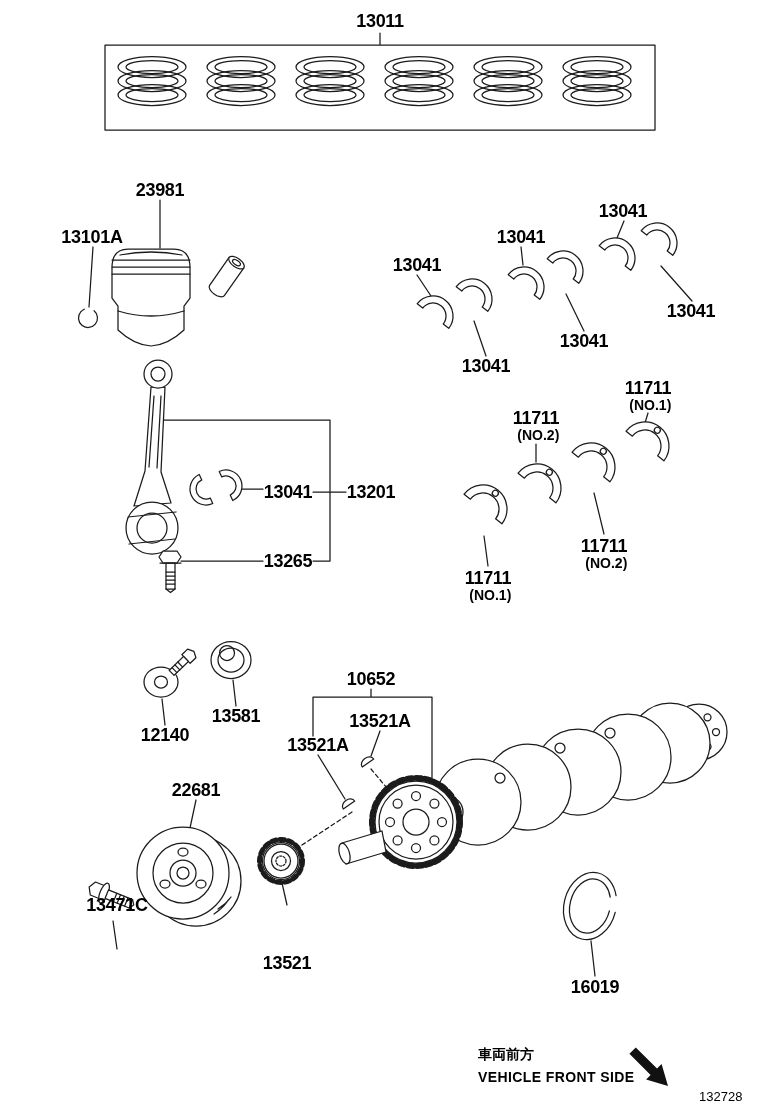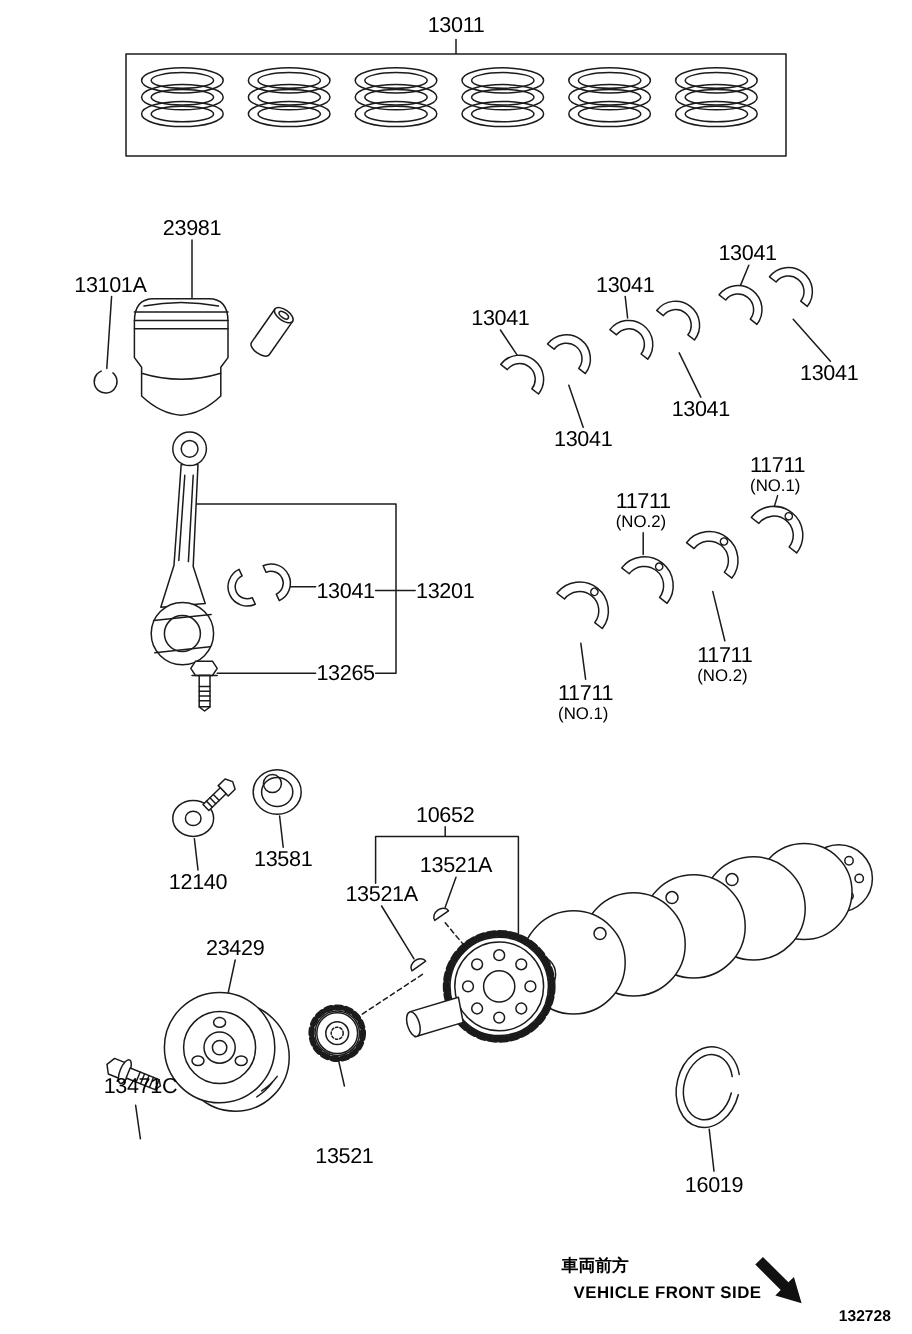--- a/index.html
+++ b/index.html
@@ -2,26 +2,26 @@
 <html><head>
 <meta charset="utf-8">
 <style>
   *{margin:0;padding:0;box-sizing:border-box}
   html,body{width:760px;height:1112px}
   body{background:#fff;font-family:"Liberation Sans",sans-serif;position:relative;overflow:hidden;color:#000}
   .canvas{position:absolute;inset:0;width:760px;height:1112px}
   svg{position:absolute;left:0;top:0}
   .lbl{
     position:absolute;transform:translate(-50%,-50%);
-    font-weight:normal;font-size:18px;line-height:1.0;letter-spacing:-0.3px;
-    white-space:nowrap;text-align:left;
+    font-weight:bold;font-size:18px;line-height:1.0;letter-spacing:-0.3px;
+    white-space:nowrap;text-align:right;
   }
   .lbl .sub{display:block;font-size:14px;letter-spacing:0;margin-top:1px}
   .note{position:absolute;font-size:14px;font-weight:bold;white-space:nowrap}
-  .code{position:absolute;font-size:13px;font-weight:bold;white-space:nowrap}
+  .code{position:absolute;font-size:13px;font-weight:normal;white-space:nowrap}
 </style>
 </head>
 <body>
 
 <div class="canvas">
 
 <svg width="760" height="1112" viewBox="0 0 760 1112">
   <defs>
     <path id="shell-s" d="M -20,0 A 20,20 0 0 1 20,0 L 13,0 A 13,13 0 0 0 -13,0 Z"></path>
     <g id="shell-m">
@@ -254,22 +254,22 @@
 <div class="lbl" style="left:488px;top:585px">
   <span>11711</span>
   <span class="sub">(NO.1)</span>
 </div>
 
 <div class="lbl" style="left:165px;top:735px">12140</div>
 <div class="lbl" style="left:236px;top:716px">13581</div>
 <div class="lbl" style="left:371px;top:679px">10652</div>
 <div class="lbl" style="left:380px;top:721px">13521A</div>
 <div class="lbl" style="left:318px;top:745px">13521A</div>
-<div class="lbl" style="left:196px;top:790px">23429</div>
+<div class="lbl" style="left:196px;top:790px">22681</div>
 <div class="lbl" style="left:287px;top:963px">13521</div>
 <div class="lbl" style="left:117px;top:905px">13471C</div>
 <div class="lbl" style="left:595px;top:987px">16019</div>
 
-<div class="note" style="left:468px;top:1046px">車両前方</div>
+<div class="note" style="left:478px;top:1046px">車両前方</div>
 <div class="note" style="left:478px;top:1069px;letter-spacing:0.4px">VEHICLE FRONT SIDE</div>
 <div class="code" style="left:699px;top:1089px">132728</div>
 
 </div>
 
 </body></html>

